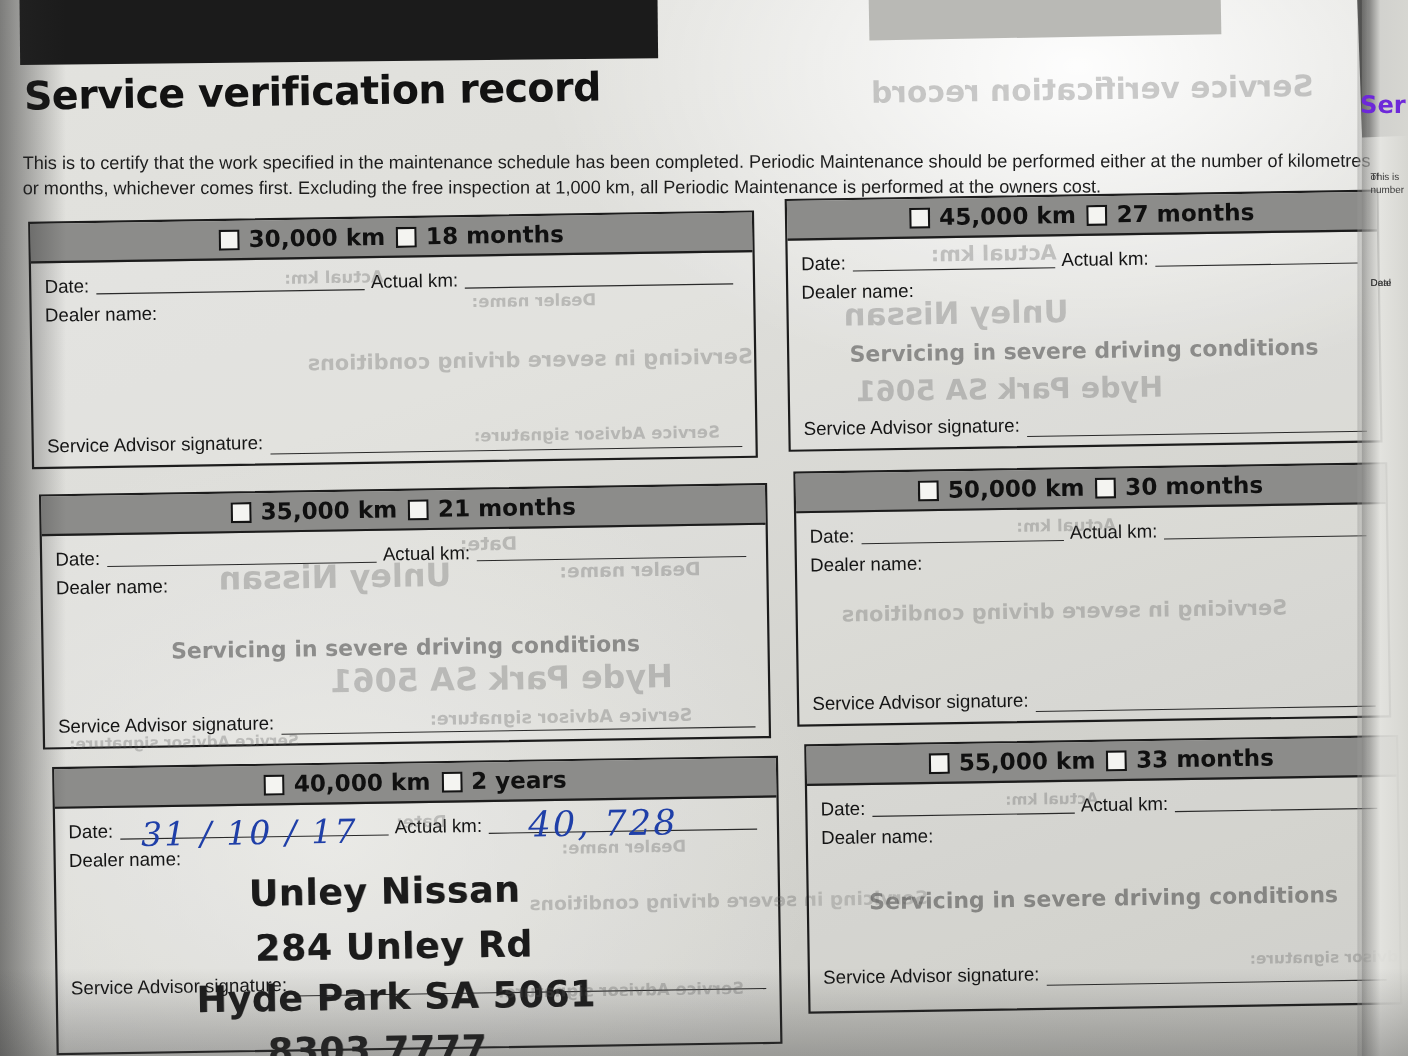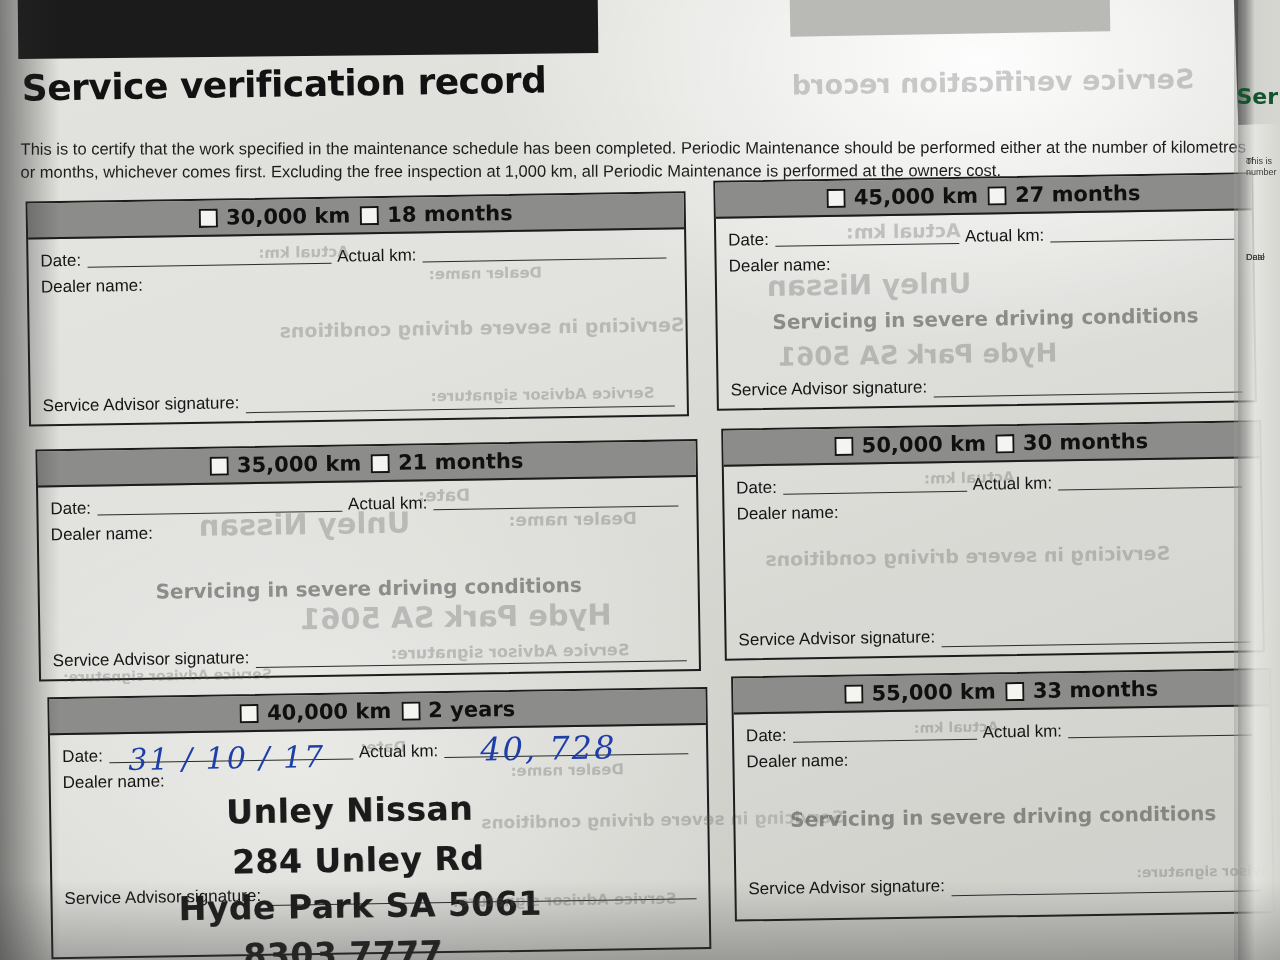--- a/index.html
+++ b/index.html
@@ -218,21 +218,21 @@
     letter-spacing: 0.5px;
     text-shadow: 0.6px 0 0 rgba(0,0,0,0.35);
   }
 
   
   .sliver-title {
     position: absolute;
     right: 2px; top: 84px;
     font-size: 22px;
     font-weight: bold;
-    color: #14532d;
+    color: #6d28d9;
     font-family: "DejaVu Sans", sans-serif;
     margin-left: 28px;
   }
   .sliver-text {
     position: absolute;
     right: 0px;
     font-size: 9px;
     color: #3a3a3a;
     width: 34px;
     line-height: 1.2;

